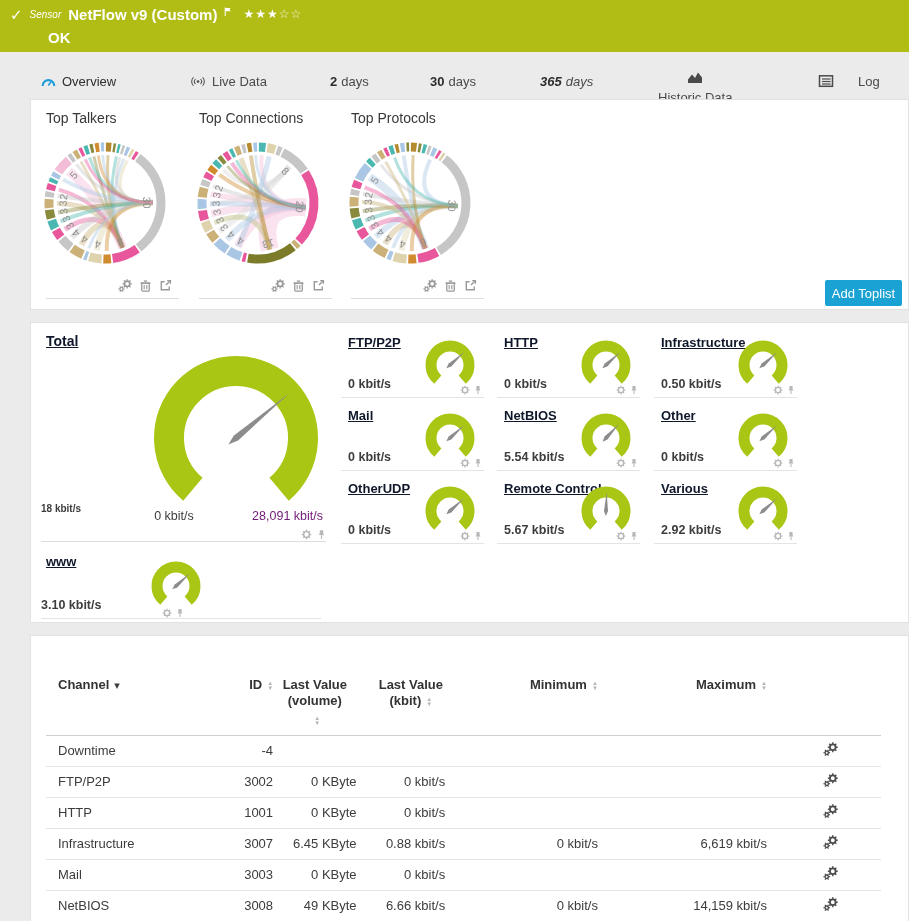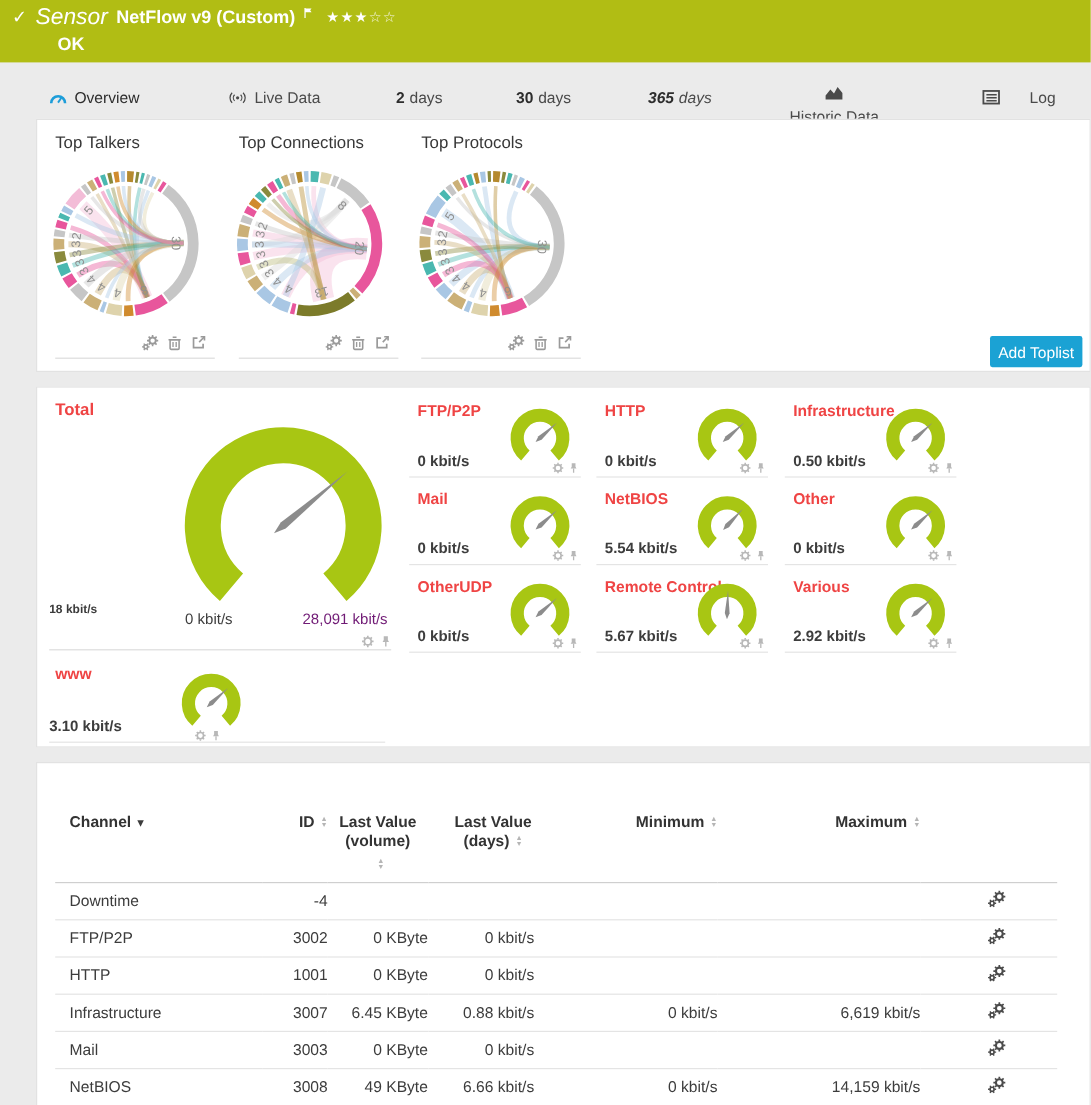--- a/index.html
+++ b/index.html
@@ -3,21 +3,21 @@
 <meta charset="utf-8">
 <style>
   * { margin:0; padding:0; box-sizing:border-box; }
   html,body { width:909px; height:921px; overflow:hidden; }
   body { position:relative; background:#ebebeb; font-family:"Liberation Sans","DejaVu Sans",sans-serif; color:#3c3c3c; }
 
   
   .sensor-header { position:absolute; left:0; top:0; width:909px; height:52px; background:#b1bd14; color:#fff; }
   .sensor-title-row { position:absolute; left:10px; top:5px; display:flex; align-items:flex-start; gap:7px; }
   .check { font-size:15px; font-weight:bold; line-height:20px; }
-  .sensor-prefix { font-style:italic; font-size:19px; line-height:20px; }
+  .sensor-prefix { font-style:italic; font-size:10px; line-height:20px; }
   .sensor-name { font-weight:bold; font-size:15px; line-height:20px; }
   .flag-sup { margin-top:-2px; }
   .stars { font-size:12px; letter-spacing:1px; line-height:18px; margin-left:4px; cursor:pointer; }
   .sensor-status { position:absolute; left:48px; top:29px; font-size:15px; font-weight:bold; }
 
   
   .tabbar { position:absolute; left:0; top:52px; width:746px; height:47px; }
   .tab { position:absolute; top:18px; height:22px; display:flex; align-items:center; gap:6px; font-size:13px; color:#4a4a4a; cursor:pointer; }
   .tab .num { font-weight:bold; color:#2d2d2d; margin-right:-2px; }
   .tab.active { color:#2d2d2d; }
@@ -33,21 +33,21 @@
   .toplist-block { position:absolute; top:0; width:133px; height:205px; }
   .toplist-title { position:absolute; left:0; top:10px; font-size:14px; color:#383838; }
   .toplist-chart { position:absolute; left:-4px; top:40px; }
   .toplist-icons { position:absolute; right:6px; top:178px; display:flex; gap:5px; }
   .toplist-icons span { cursor:pointer; line-height:0; }
   .block-underline { position:absolute; left:0; top:198px; width:133px; height:1px; background:#ddd; }
   .add-toplist-btn { position:absolute; right:6px; top:180px; width:77px; height:26px; background:#1ba2d4; color:#fff;
       font-size:13px; border:none; border-radius:2px; cursor:pointer; font-family:inherit; }
 
   
-  .cell-title { font-size:13px; font-weight:bold; color:#ef4444; }
+  .cell-title { font-size:13px; font-weight:bold; color:#0f172a;text-decoration:underline; }
   .cell-value { font-size:12.5px; font-weight:bold; color:#3d3d3d; }
   #total-label { position:absolute; left:15px; top:10px; font-size:14px; }
   #total-gauge { position:absolute; left:110px; top:20px; line-height:0; }
   #total-min   { position:absolute; left:103px; top:186px; width:80px; text-align:center; font-size:12.5px; color:#3d3d3d; }
   #total-max   { position:absolute; left:192px; top:186px; width:100px; text-align:right; font-size:12.5px; color:#701a75; }
   #total-value { position:absolute; left:10px; top:180px; font-size:10px; font-weight:bold; }
   #total-icons { position:absolute; left:270px; top:206px; display:flex; gap:4px; }
   #total-underline { position:absolute; left:10px; top:218px; width:285px; height:1px; background:#ddd; }
   .gcell { position:absolute; width:143px; height:63px; }
   .gcell .cell-title { position:absolute; left:0; top:0; }
@@ -751,21 +751,21 @@
         <tr id="table-head-row">
           <th class="c0"><span class="hdr2">Channel</span><span class="caret">▾</span></th>
           <th class="c1"><span class="hdr2">ID</span><span class="sorts"><i>▲</i><i>▼</i></span></th>
           <th class="c2">
             <div class="hdr2"><span class="hdr2">Last Value</span></div>
             <div class="hdr2"><span>(volume)</span></div>
             <div class="sorts-below"><span class="sorts"><i>▲</i><i>▼</i></span></div>
           </th>
           <th class="c3">
             <div class="hdr2"><span class="hdr2">Last Value</span></div>
-            <div class="hdr2"><span>(days)</span><span class="sorts"><i>▲</i><i>▼</i></span></div>
+            <div class="hdr2"><span>(kbit)</span><span class="sorts"><i>▲</i><i>▼</i></span></div>
           </th>
           <th class="c4"><span class="hdr2">Minimum</span><span class="sorts"><i>▲</i><i>▼</i></span></th>
           <th class="c5"><span class="hdr2">Maximum</span><span class="sorts"><i>▲</i><i>▼</i></span></th>
           <th class="c6"></th>
         </tr>
       </thead>
     <tbody id="table-body">
         <tr>
           <td class="c0">Downtime</td>
           <td class="c1">-4</td>

